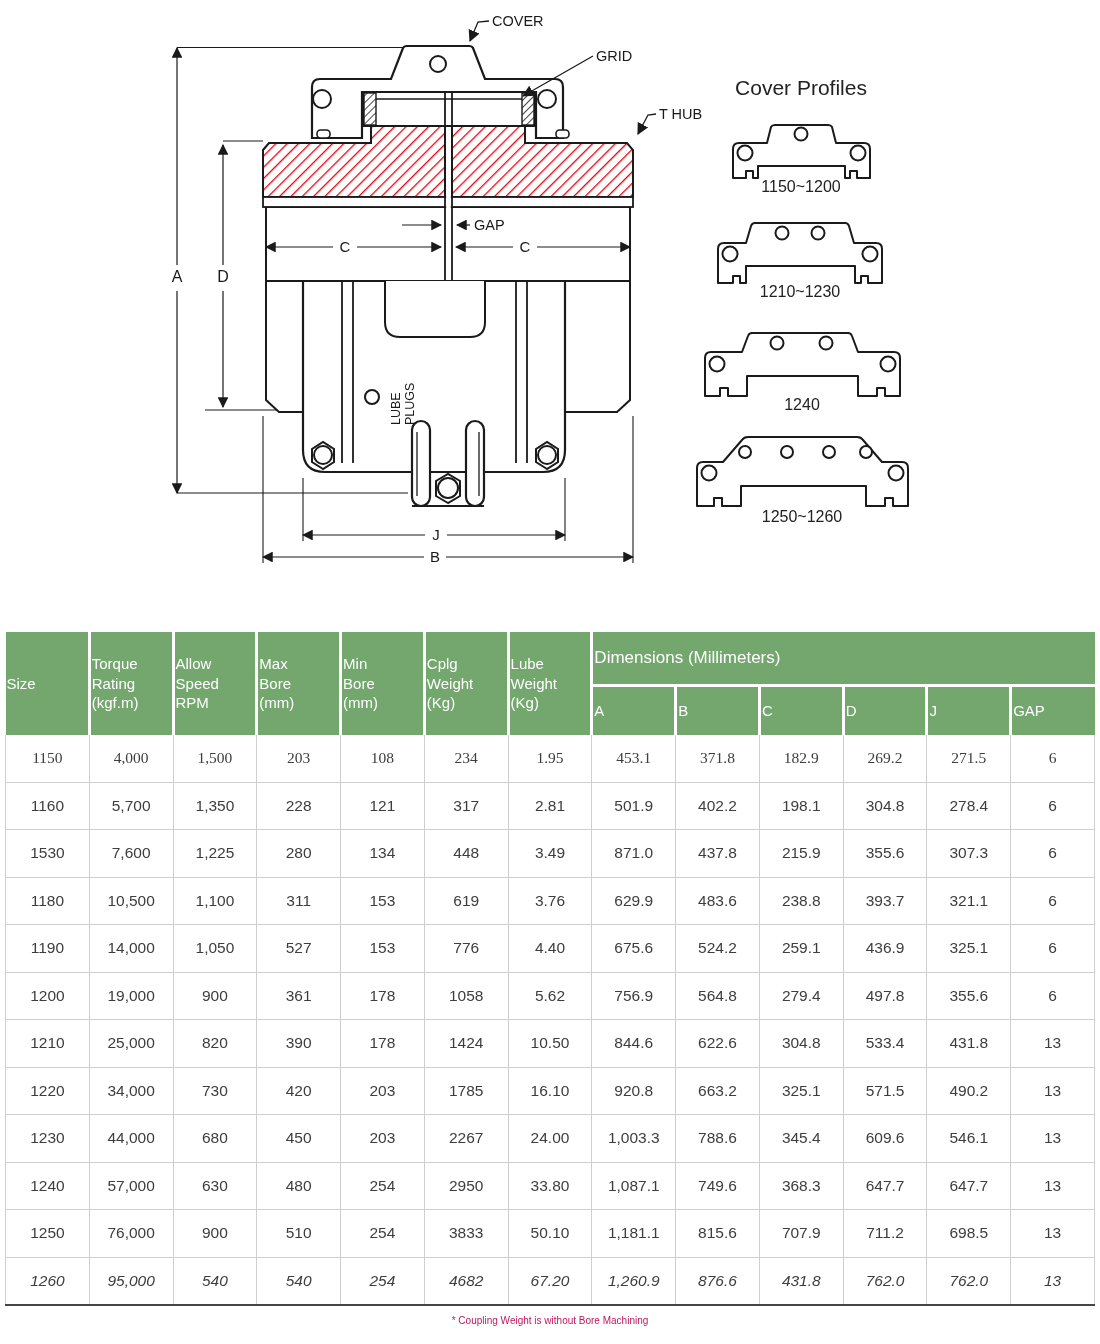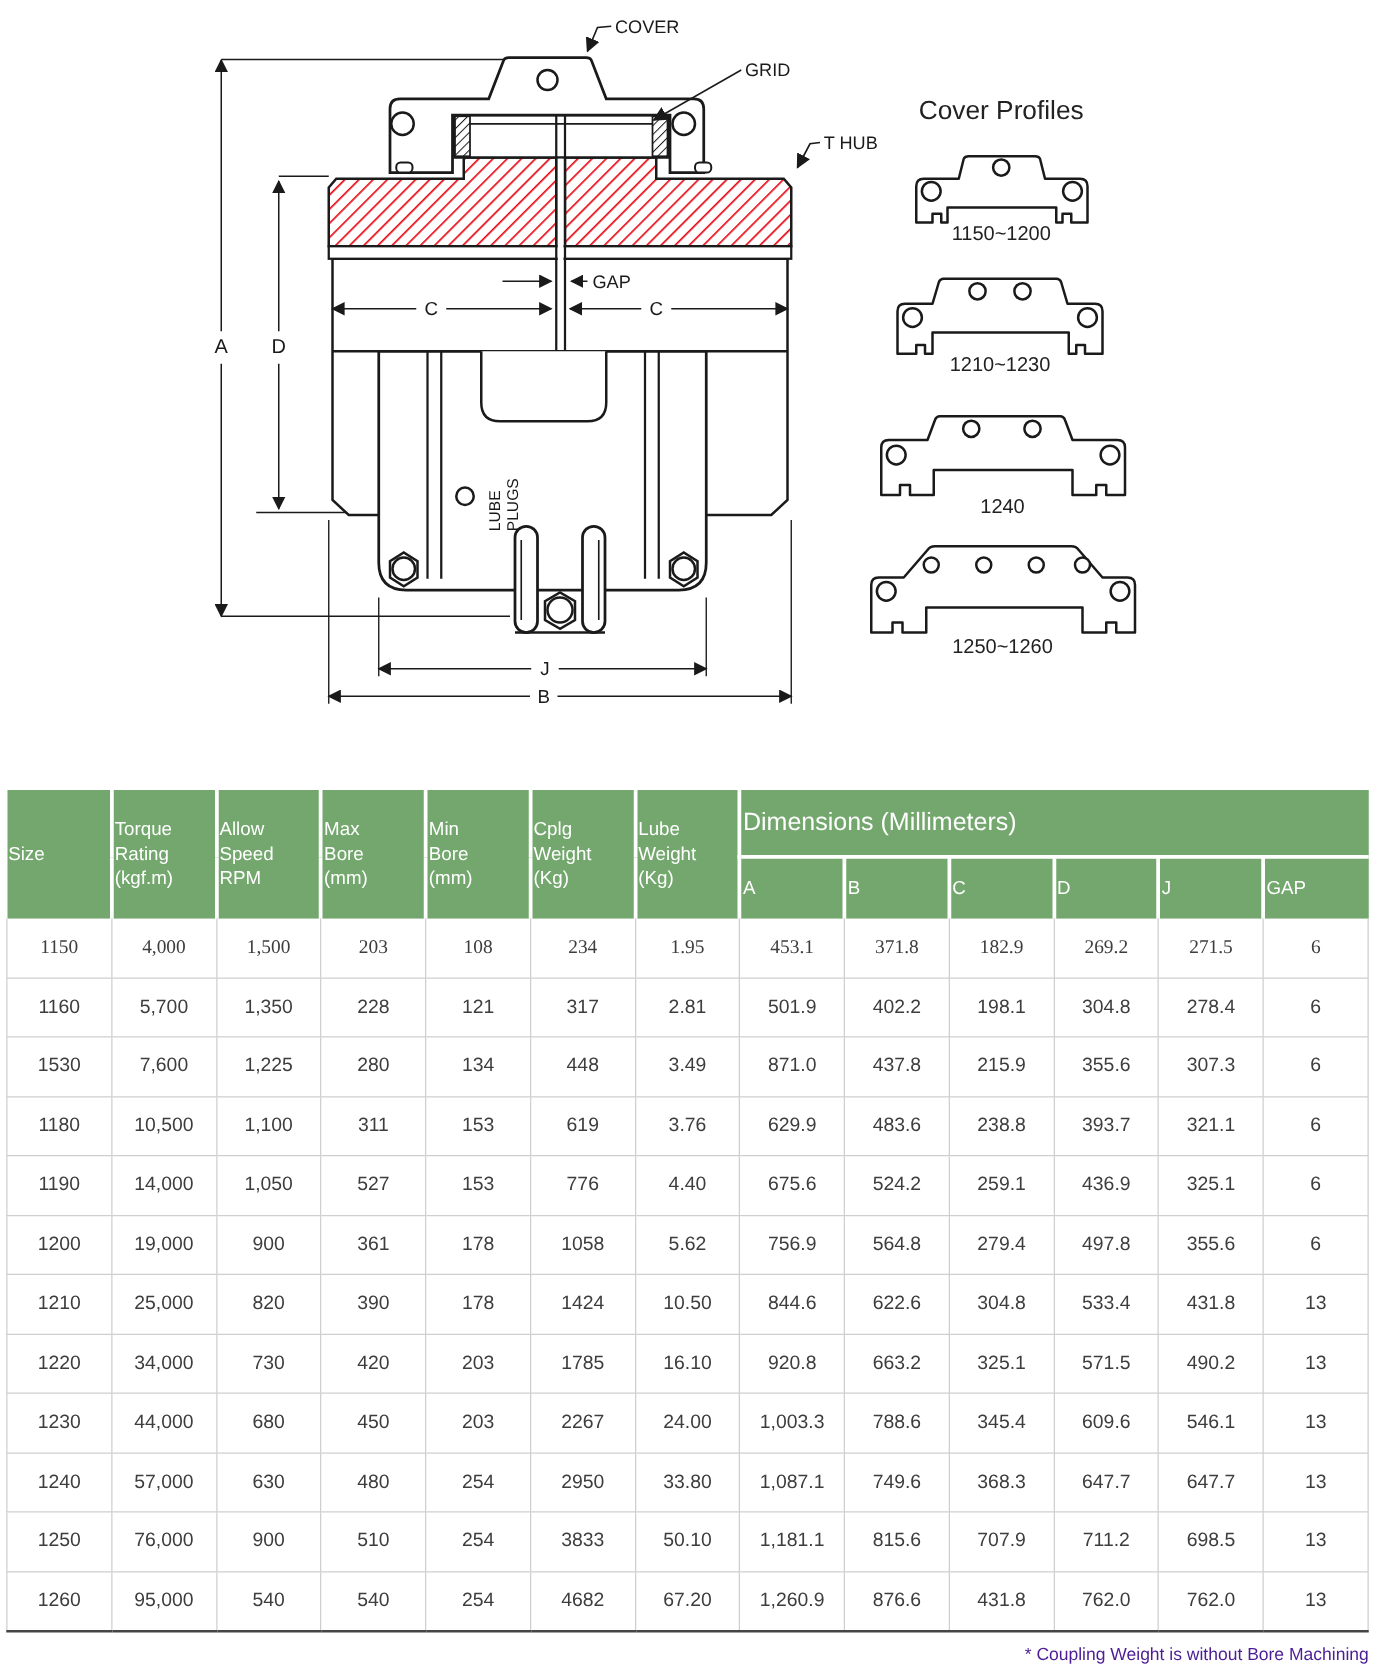--- a/index.html
+++ b/index.html
@@ -9,32 +9,32 @@
   svg text{font-family:"Liberation Sans", sans-serif;}
 
   table.spec{width:100%; border-collapse:collapse; table-layout:fixed; margin-top:10px;}
   table.spec thead th{
     background:#73a76d; color:#ffffff; font-weight:400; font-size:15px;
     border:3px solid #ffffff; border-top:0; vertical-align:middle;
     text-align:left; line-height:1.3; white-space:pre-line; padding:3px 1px;
   }
   table.spec thead tr.top th:first-child{border-left:0;}
   table.spec thead tr.top th:last-child{border-right:0;}
-  table.spec thead th.dims-title{height:46px; font-size:20px; border-right:0;}
+  table.spec thead th.dims-title{height:46px; font-size:17px; border-right:0;}
   table.spec thead tr.sub th{height:42px;}
   table.spec thead tr.sub th:last-child{border-right:0;}
   table.spec thead th{border-bottom-width:3px;}
   table.spec thead tr.sub th, table.spec thead th[rowspan]{border-bottom:0;}
   table.spec tbody td{
     border:1px solid #cfcfcf; text-align:center; font-size:15.5px;
     color:#3d3d3d; height:46.5px; padding:0; background:#fff;
   }
   table.spec tbody tr:first-child td{border-top:0;font-family:Liberation Serif, serif;}
-  table.spec tbody tr:last-child td{border-bottom:2.5px solid #454545;}
-  .footnote{font-size:14px; color:#4c1d95; margin:9px 0 14px 0; text-align:right;}
+  table.spec tbody tr:last-child td{border-bottom:2.5px solid #454545;font-style:italic;}
+  .footnote{font-size:10px; color:#be185d; margin:9px 0 14px 0; text-align:center;}
 </style>
 </head>
 <body>
 
 <div class="page">
 
   <div class="diagram-wrap">
   <svg width="1090" height="622" viewBox="5 0 1090 622">
     <defs>
       <pattern id="redhatch" width="8" height="8" patternUnits="userSpaceOnUse" patternTransform="rotate(45)">

